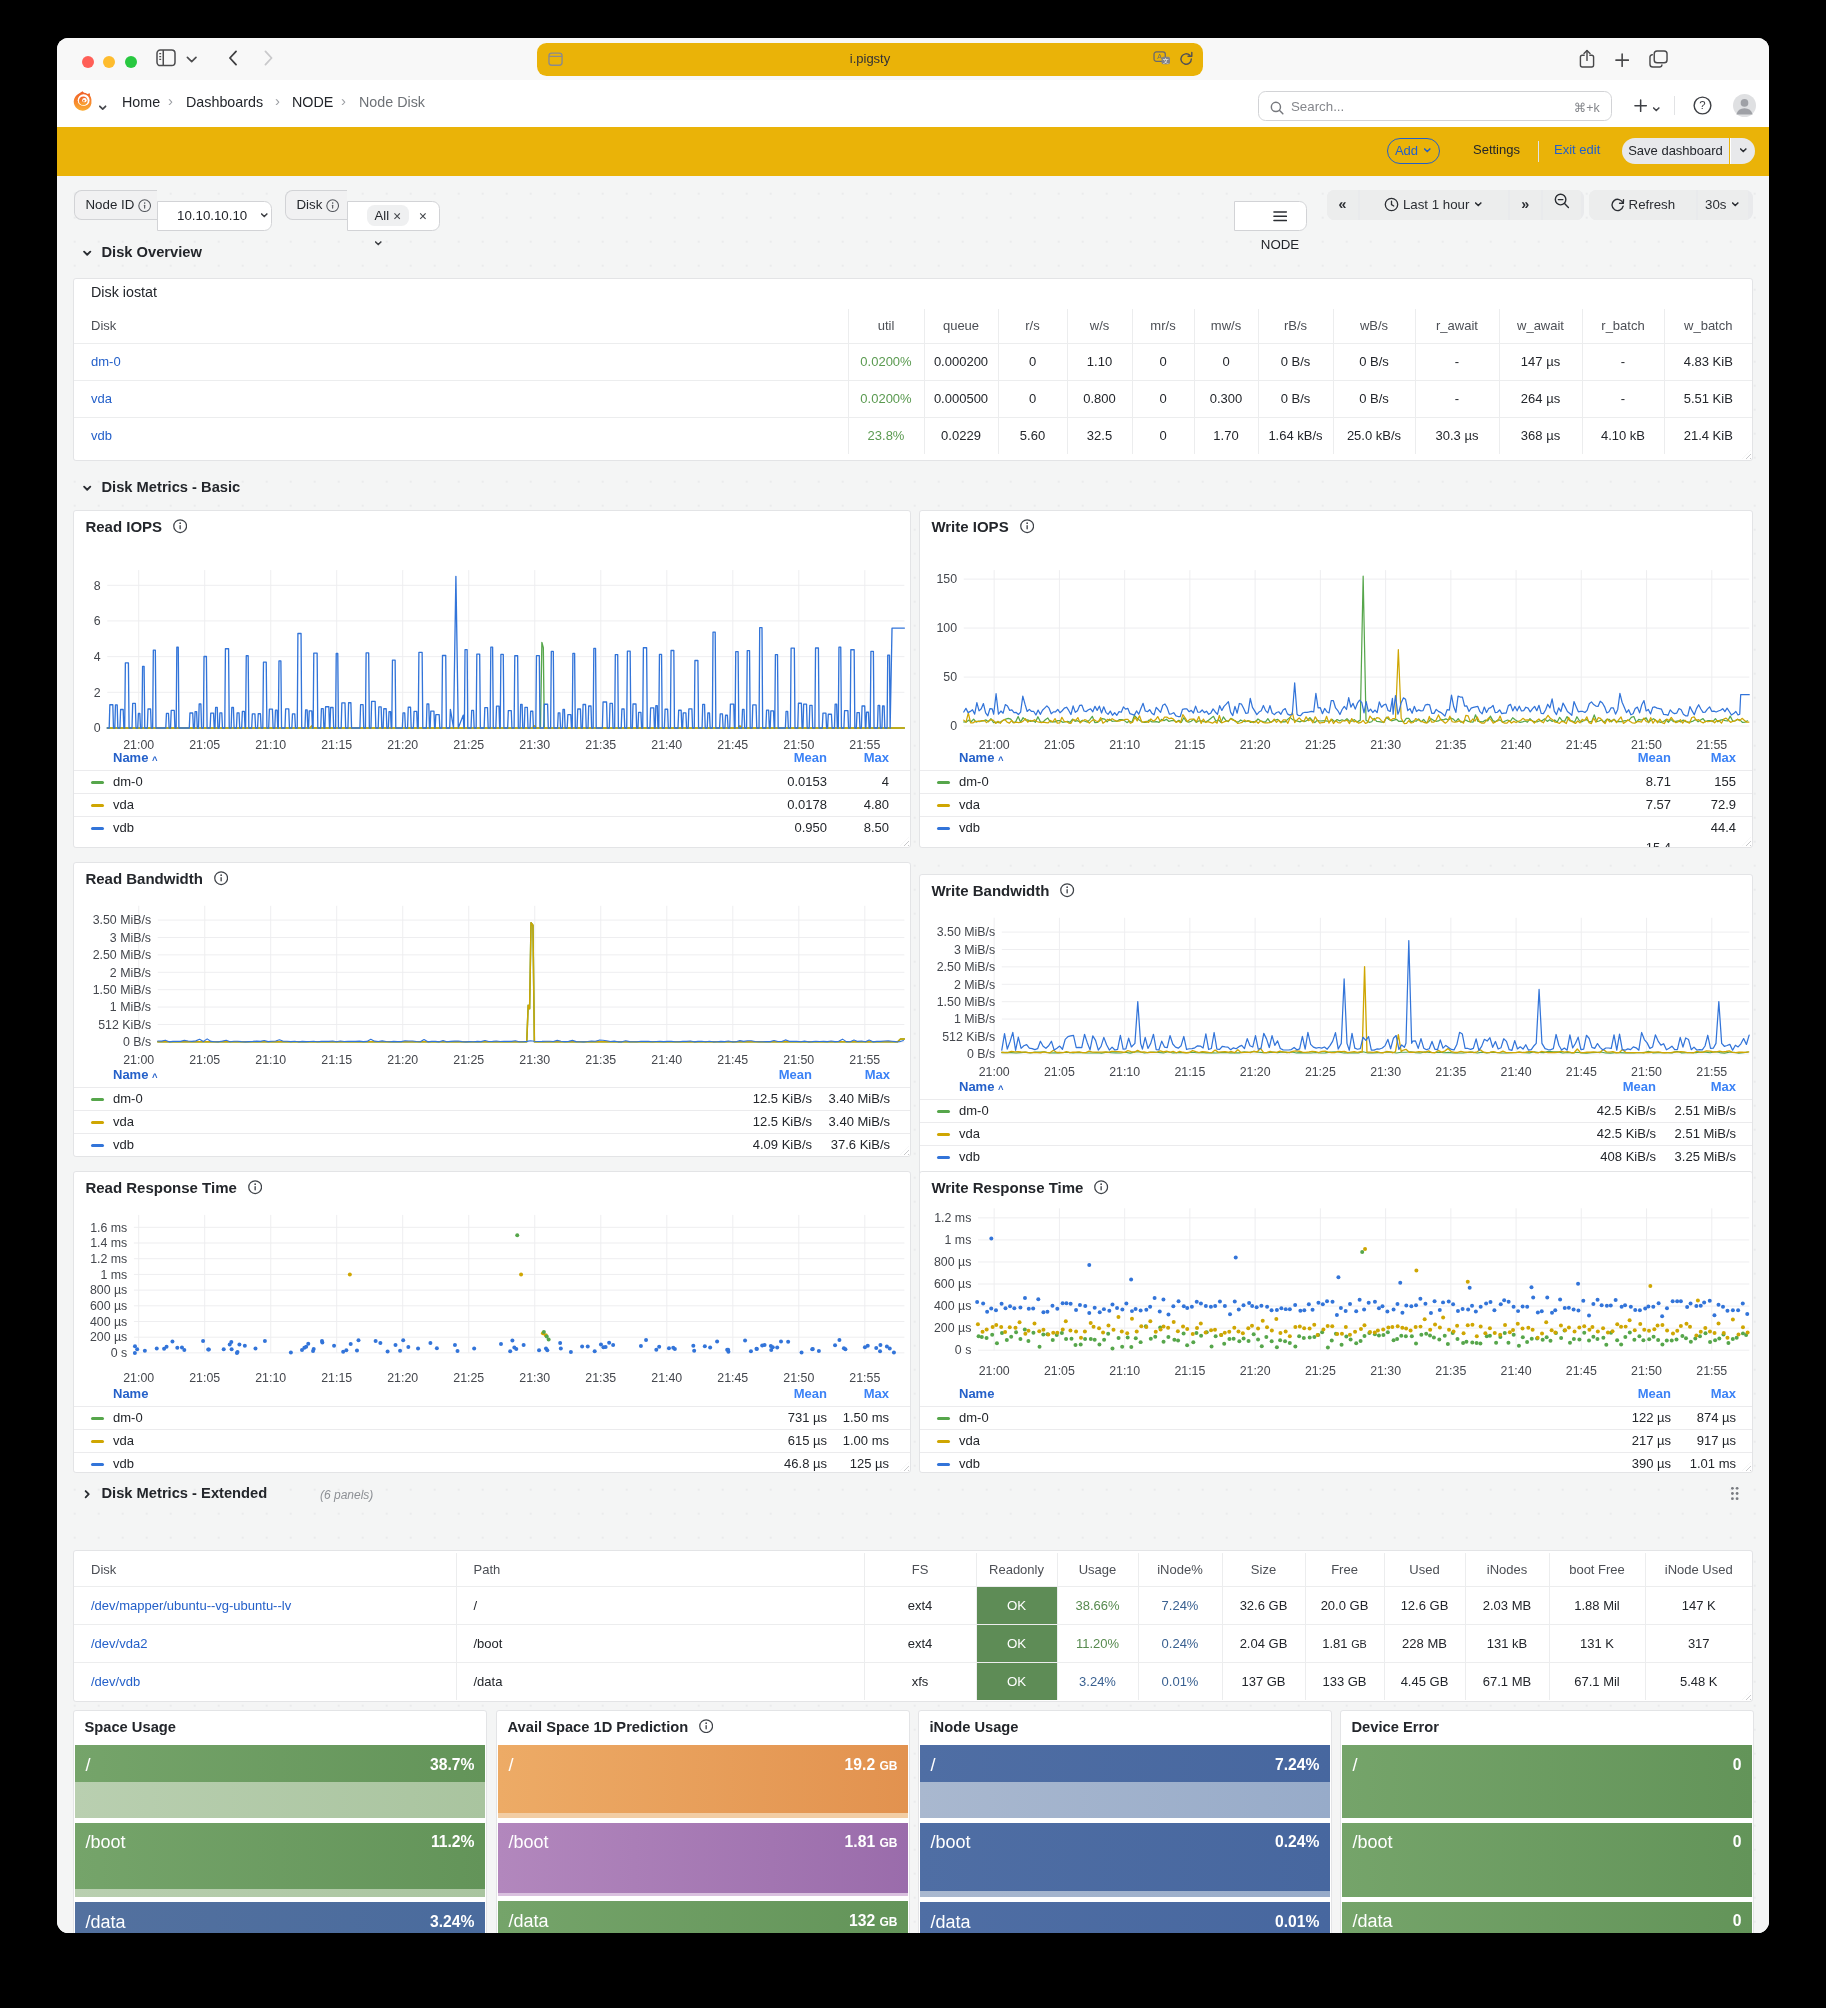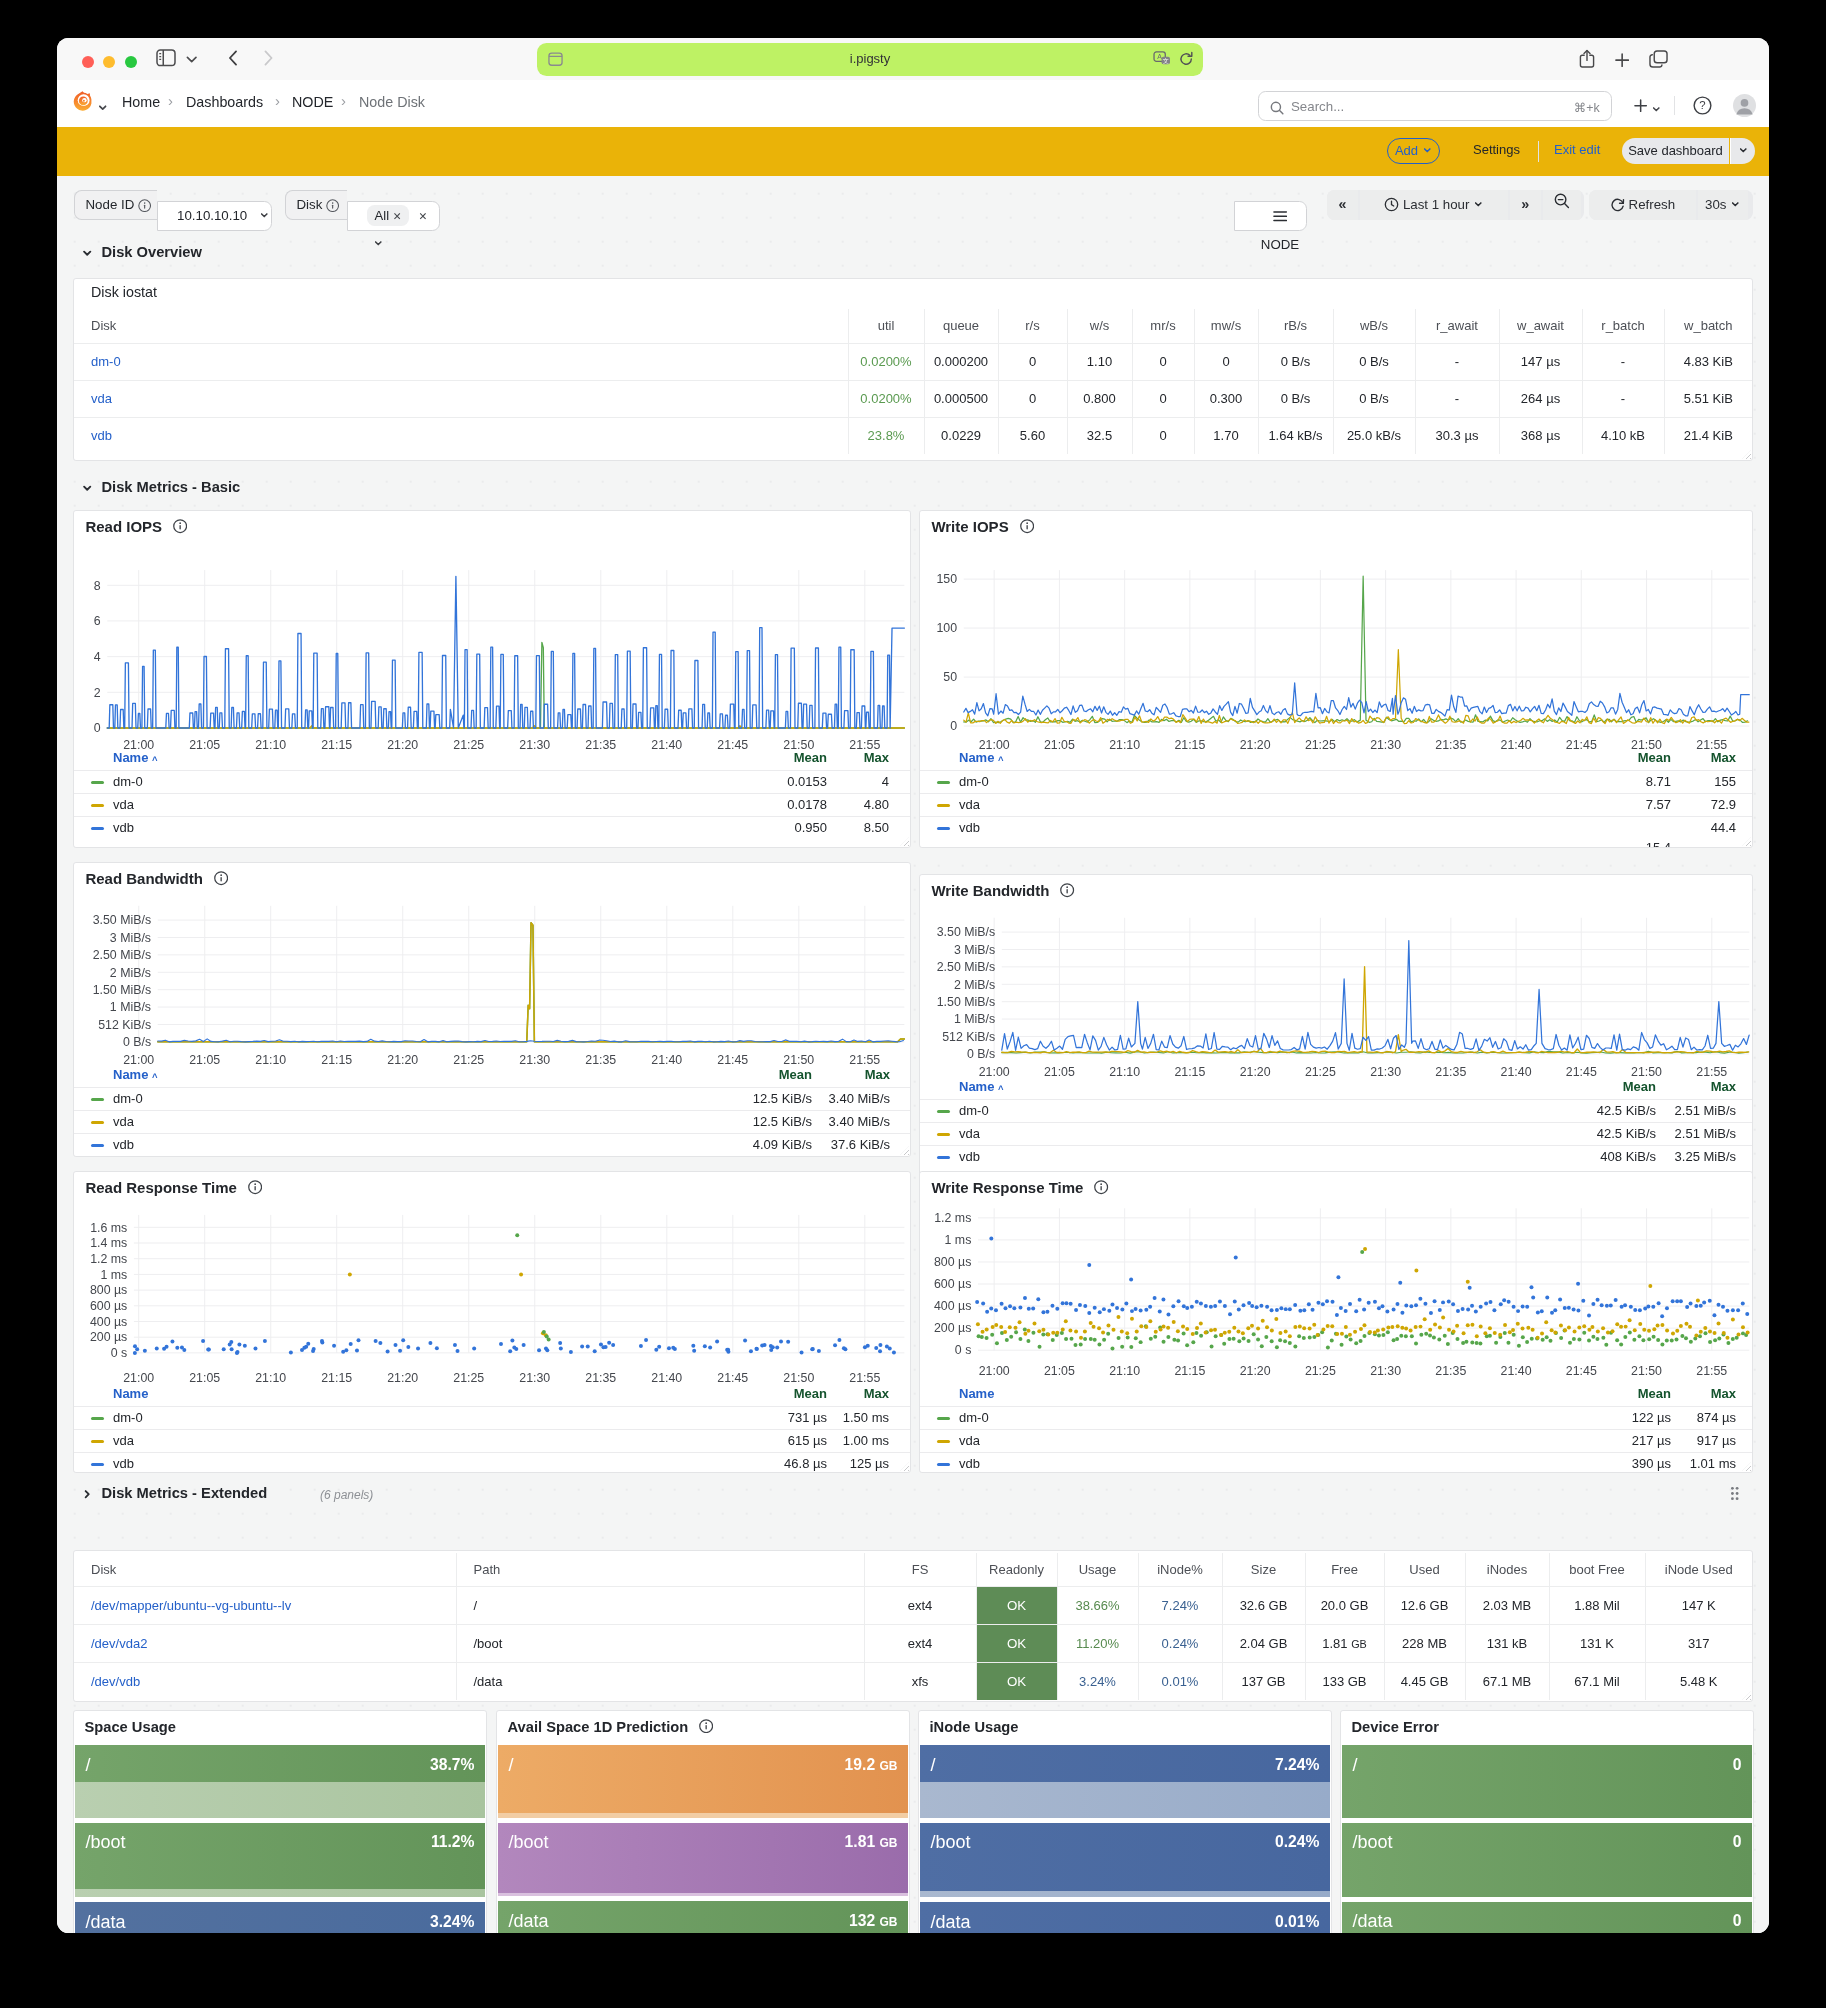--- a/index.html
+++ b/index.html
@@ -1,19 +1,19 @@
 <!DOCTYPE html>
 <html style="font-size:15px"><head><meta charset="utf-8"><style>
 *{margin:0;padding:0;box-sizing:border-box;}
 body{width:1826px;height:2009px;background:#000;font-family:"Liberation Sans",sans-serif;position:relative;}
 .win{position:absolute;left:57px;top:38px;width:1712px;height:1895px;border-radius:11.4px;overflow:hidden;background:#f4f5f5;}
 .chrome{position:absolute;left:0;top:0;width:1712px;height:42px;background:#f8f8f8;}
 .tl{position:absolute;top:17.6px;width:12.4px;height:12.4px;border-radius:50%;}
 .ic{position:absolute;}
-.urlbar{position:absolute;left:480px;top:4.8px;width:666px;height:33px;border-radius:9.5px;background:#bef264;}
+.urlbar{position:absolute;left:480px;top:4.8px;width:666px;height:33px;border-radius:9.5px;background:#eab308;}
 .urltext{position:absolute;left:0;right:0;top:8.6px;text-align:center;font-size:13px;color:#323236;}
 .navbar{position:absolute;left:0;top:42px;width:1712px;height:48px;background:#fff;border-bottom:1px solid #e8e9ea;}
 .crumb{position:absolute;top:14.3px;font-size:14.3px;color:#23262b;font-weight:500;}
 .crumb.dim{color:#6e7277;font-weight:400;}
 .csep{position:absolute;top:12.4px;font-size:15px;color:#9b9ea3;}
 .searchbox{position:absolute;left:1201px;top:11.4px;width:354px;height:30px;border:1px solid #d2d3d6;border-radius:7.6px;background:#fff;}
 .searchtext{position:absolute;left:32px;top:6.7px;font-size:13.3px;color:#85878c;}
 .kbd{position:absolute;right:11.4px;top:7.6px;font-size:12.4px;color:#85878c;}
 .vdiv{position:absolute;width:1px;background:#e2e3e5;}
 .avatar{position:absolute;left:1676px;top:14.3px;}
@@ -36,21 +36,21 @@
 .secchev{position:absolute;left:7.6px;top:4.8px;}
 .sectitle{position:absolute;left:28.5px;top:2.9px;font-size:14.7px;font-weight:600;color:#23262b;}
 .seccount{position:absolute;left:247px;top:5.7px;font-size:12px;font-style:italic;color:#8d9095;}
 .panel{position:absolute;background:#fff;border:1px solid #e3e4e6;border-radius:2.9px;overflow:hidden;}
 .ptitle{position:absolute;left:11.4px;top:6.7px;font-size:15px;font-weight:600;color:#23262b;}
 .ptitle .info{vertical-align:-1.9px;margin-left:6.7px;}
 .chartwrap{position:absolute;left:0;top:0;}
 .lg{position:absolute;left:0;}
 .lgh{position:relative;height:22px;}
 .lgn{position:absolute;left:39px;top:1.9px;color:#2460c9;font-weight:600;font-size:13px;}
-.lgv{position:absolute;top:1.9px;color:#14532d;font-weight:600;font-size:13px;}
+.lgv{position:absolute;top:1.9px;color:#3b82f6;font-weight:600;font-size:13px;}
 .lgr{position:relative;height:23px;border-top:1px solid #ebebed;}
 .sw{position:absolute;left:17px;top:9.5px;width:13.3px;height:3.8px;border-radius:1.9px;}
 .lname{position:absolute;left:39px;top:3.3px;font-size:13px;color:#23262b;}
 .lval{position:absolute;top:3.3px;font-size:13px;color:#23262b;}
 .rsz{position:absolute;right:1px;bottom:1px;width:8.6px;height:8.6px;background:repeating-linear-gradient(135deg,transparent 0 2.1px,#c7c8ca 2.1px 3.2px);clip-path:polygon(100% 0,100% 100%,0 100%);}
 .gtab{border-collapse:collapse;width:100%;font-size:13px;color:#23262b;table-layout:fixed;}
 .gtab th{font-weight:400;color:#4c4f55;text-align:center;height:34px;border-right:1px solid #ecedee;}
 .gtab td{text-align:center;height:37px;border-top:1px solid #ecedee;border-right:1px solid #ecedee;}
 .gtab th:last-child,.gtab td:last-child{border-right:none;}
 .gtab .cl{text-align:left;padding-left:17px;}

